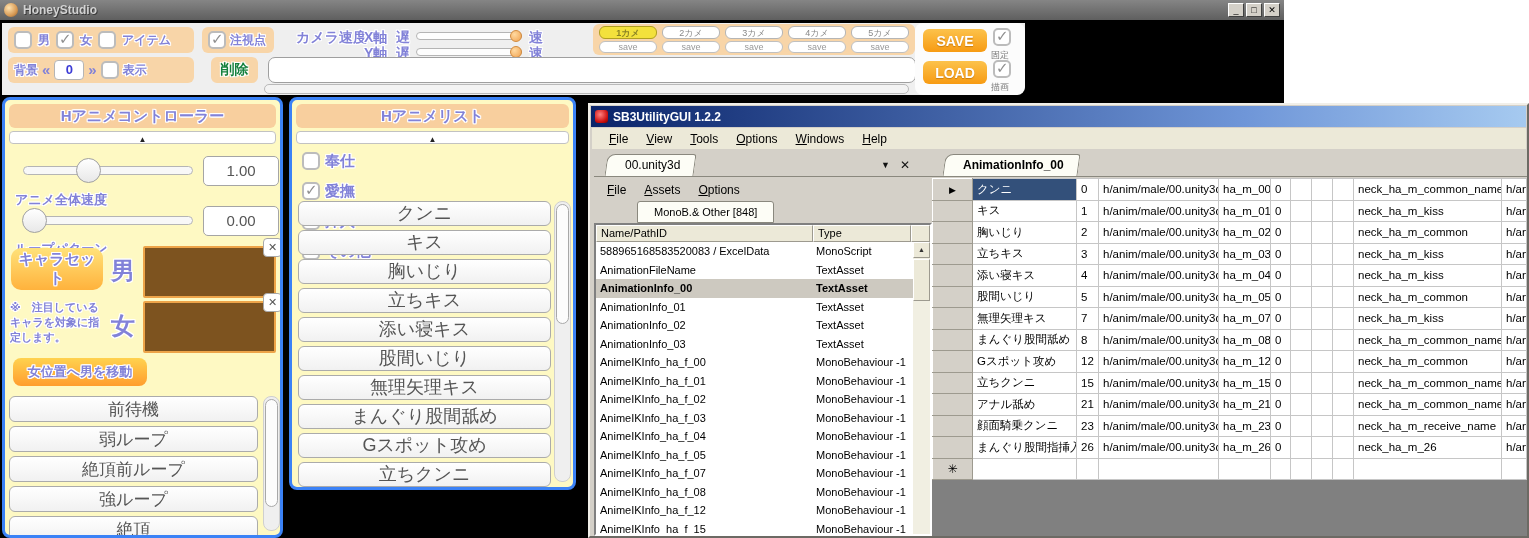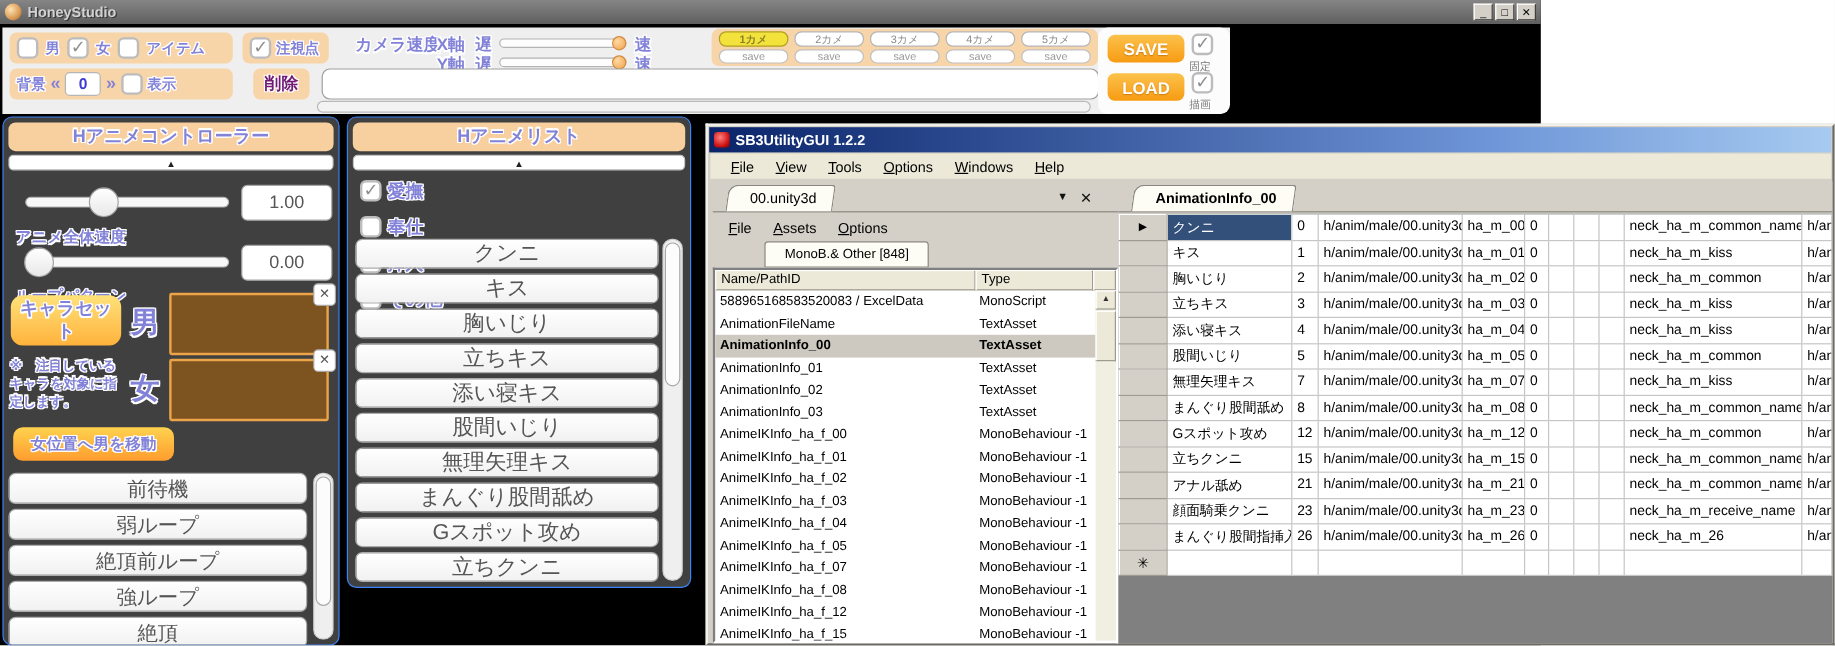--- a/index.html
+++ b/index.html
@@ -29,21 +29,21 @@
   .cb.checked::after { content:"✓"; position:absolute; left:1px; top:-3px; color:#8f8f8f; font-size:15px; font-weight:bold; }
   .grp { position:absolute; display:flex; align-items:center; padding:0 6px; gap:6px; height:26px; }
   #grp-chars { left:6px; top:4px; width:186px; }
   #grp-gaze  { left:200px; top:4px; width:72px; gap:4px; }
   #grp-bg    { left:6px; top:34px; width:186px; gap:4px; }
   .lbl12 { font-size:12px; }
   .arr { font-size:15px; color:#8282d8; font-weight:bold; line-height:18px; }
   #bg-num { width:30px; height:20px; background:#fff; border:1px solid #b5b5b5; border-radius:4px;
             color:#3b3bd6; font-weight:bold; font-size:13px; text-align:center; line-height:18px; }
   #btn-del { position:absolute; left:209px; top:34px; width:47px; height:26px; background:#f8d5a8;
-             border:none; border-radius:6px; color:#701a75; font-weight:bold; font-size:14px;
+             border:none; border-radius:6px; color:#15803d; font-weight:bold; font-size:14px;
              text-shadow:-1px -1px 0 #fff,1px 1px 0 #fff,1px -1px 0 #fff,-1px 1px 0 #fff; }
   .camspeed-lbl { position:absolute; font-size:14px; }
   .hslider { position:absolute; width:106px; height:8px; background:#fdfdfd; border:1px solid #b4b4b4; border-radius:4px; }
   .hslider .thumb { position:absolute; right:-1px; top:-3px; width:12px; height:12px; border-radius:50%;
                     background:radial-gradient(circle at 35% 35%, #ffd9a0, #f0a250); border:1px solid #d28a3c; }
   #input-long { position:absolute; left:266px; top:34px; width:648px; height:26px; background:#fff;
                 border:1px solid #9f9f9f; border-radius:7px; font-size:13px; padding:0 8px; }
   #input-thin { position:absolute; left:262px; top:61px; width:645px; height:10px; background:#f3f3f3;
                 border:1px solid #b9b9b9; border-radius:5px; }
   #grp-cams { position:absolute; left:591px; top:1px; width:322px; height:31px; background:#f8d5a8;
@@ -56,21 +56,21 @@
              font-size:9px; color:#999; line-height:9px; }
   #saveload { position:absolute; left:913px; top:0; width:110px; height:72px; background:#fcfcfc; border-radius:8px; }
   .biggo { position:absolute; left:8px; width:64px; height:23px; border:none; border-radius:6px;
            background:linear-gradient(#fcc24b,#f79b13); color:#fff; font-weight:bold; font-size:14px;
            text-shadow:0 1px 1px #c87d10; }
   #btn-save { top:6px; } #btn-load { top:38px; }
   .sl-cb { position:absolute; left:78px; }
   .sl-lbl { position:absolute; left:76px; font-size:9px; color:#777; }
 
   
-  .panel { position:absolute; background:#404040; border:1px solid #3b82f6; border-radius:8px; overflow:hidden; }
+  .panel { position:absolute; background:#fef9c3; border:3px solid #3b82f6; border-radius:8px; overflow:hidden; }
   #panel-ctrl { left:2px; top:97px; width:281px; height:441px; }
   #panel-list { left:289px; top:97px; width:287px; height:393px; }
   .phead { position:absolute; left:4px; top:4px; right:4px; height:24px; background:#f8cf9e; border-radius:6px;
            text-align:center; font-size:15px; line-height:24px; }
   .collapse { position:absolute; left:4px; top:31px; right:4px; height:13px; background:#fff;
               border:1px solid #c2c2c2; border-radius:4px; text-align:center; }
   .collapse::after { content:"▲"; font-size:8px; color:#222; position:relative; top:-4px; }
   .ctl-lbl { position:absolute; font-size:13px;margin-top:43px; }
   .bigslider { position:absolute; width:170px; height:9px; background:#f8f8f8; border:1px solid #b5b5b5; border-radius:5px; }
   .bigslider .bthumb { position:absolute; top:-9px; width:25px; height:25px; border-radius:50%;
@@ -292,27 +292,27 @@
       <div class="vscroll" id="ctrl-scroll">
         <span class="vthumb" style="top:2px;height:108px;"></span>
       </div>
     </div>
 
     <div class="panel" id="panel-list">
       <div class="phead lav">Hアニメリスト</div>
       <div class="collapse"></div>
       <div id="filters">
   <span class="hfilter">
+    <span class="cb"></span>
+    <span class="flbl lav">奉仕</span>
+  </span>
+
+  <span class="hfilter">
     <span class="cb checked"></span>
     <span class="flbl lav">愛撫</span>
-  </span>
-
-  <span class="hfilter">
-    <span class="cb"></span>
-    <span class="flbl lav">奉仕</span>
   </span>
 
   <span class="hfilter">
     <span class="cb"></span>
     <span class="flbl lav">挿入</span>
   </span>
 
   <span class="hfilter">
     <span class="cb"></span>
     <span class="flbl lav">その他</span>

